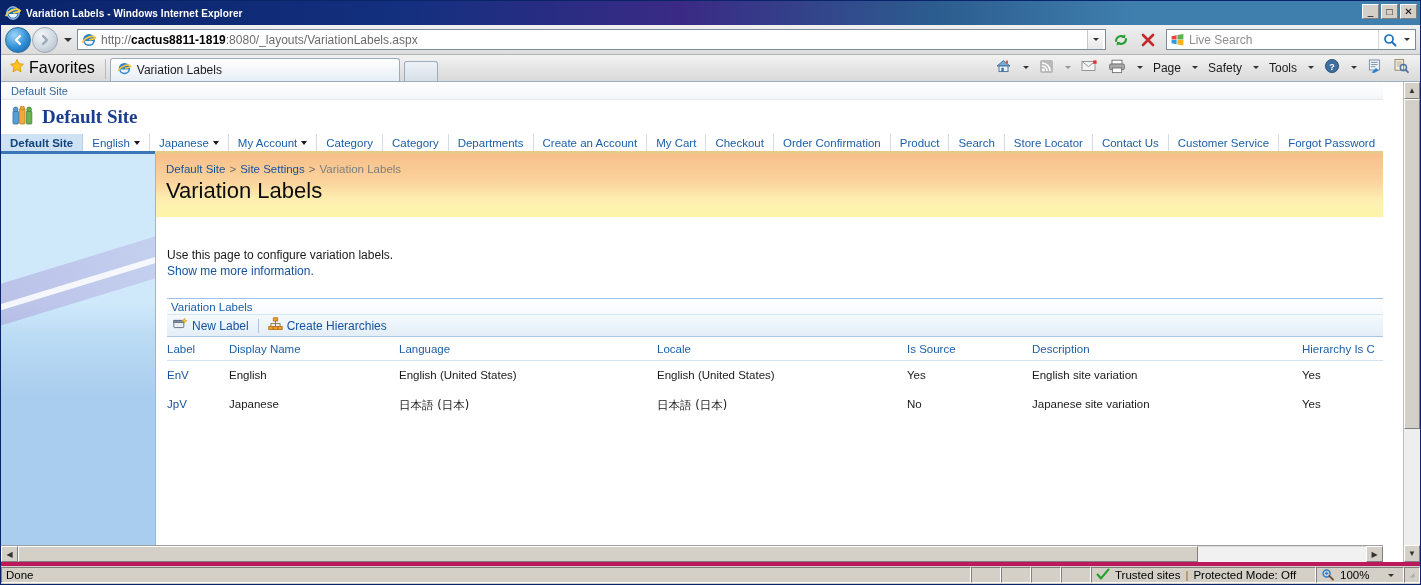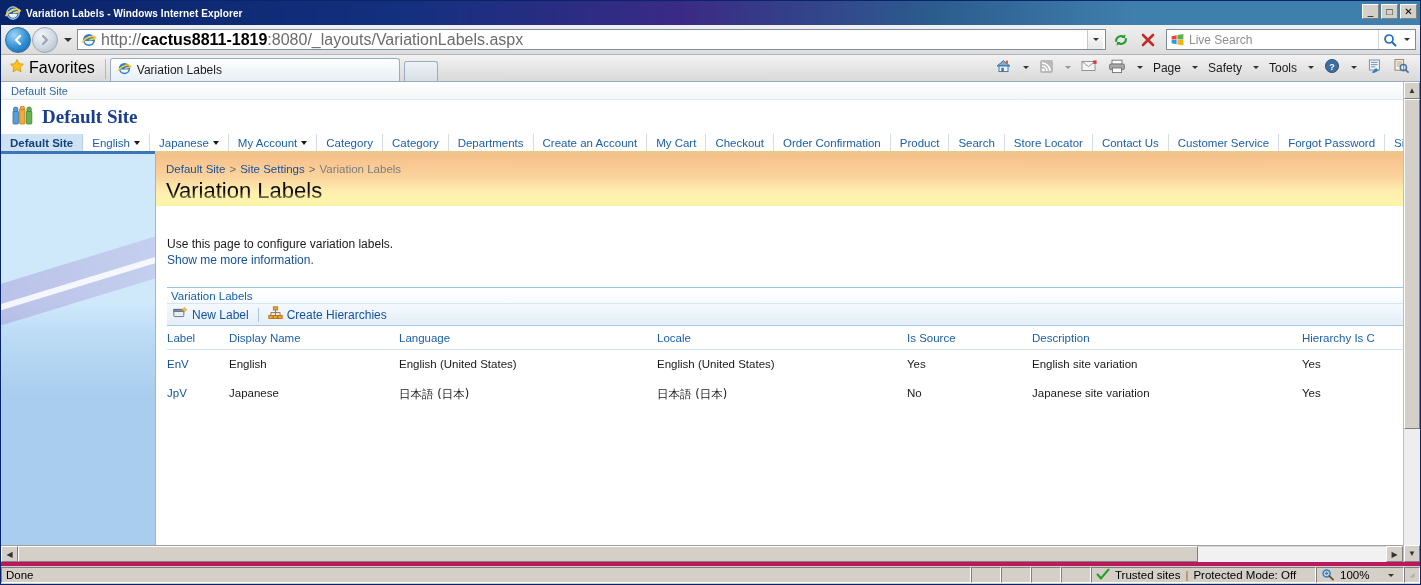--- a/index.html
+++ b/index.html
@@ -94,21 +94,21 @@
     border: 1px solid #7d8d9e;
     display: flex; align-items: center;
     padding: 0 2px;
     min-width: 0;
   }
   #urlbox .ie-fav {
     width: 16px; height: 16px; margin: 0 4px 0 1px; flex: 0 0 auto;
   }
   #urltext {
     flex: 1 1 auto; white-space: nowrap; overflow: hidden;
-    font-size: 16px; color: #6b6b6b;
+    font-size: 12px; color: #6b6b6b;
   }
   #urltext b { color: #000; font-weight: bold; }
   #urldrop {
     width: 16px; height: 19px; flex: 0 0 auto;
     border-left: 1px solid #c8c8c8;
     display: flex; align-items: center; justify-content: center;
     background: linear-gradient(to bottom,#fdfdfd,#e8e8e8);
   }
   .tool-sq {
     width: 24px; height: 23px; margin-left: 3px; flex: 0 0 auto;
@@ -178,20 +178,21 @@
     flex: 1 1 auto;
     background: #ffffff;
     position: relative;
     display: flex; flex-direction: column;
     overflow: hidden;
   }
   #pagescroll {
     flex: 1 1 auto;
     display: flex; flex-direction: row;
     overflow: hidden;
+    gap: 20px;
   }
   #pagebody {
     flex: 1 1 auto; position: relative; overflow: hidden;
     background: #fff;
     display: flex; flex-direction: column;
   }
 
   
   #sp-topstrip {
     height: 18px;
@@ -264,21 +265,21 @@
     background: rgba(255,255,255,0.85);
     transform: rotate(-17deg);
   }
   #sp-content {
     flex: 1 1 auto; background: #fff; overflow: hidden;
     display: flex; flex-direction: column;
   }
 
   
   #titleband {
-    height: 52px;
+    height: 63px;
     background: linear-gradient(to bottom, #f7bf8a 0%, #fbd49d 45%, #fdeeae 72%, #fdf6b8 100%);
     padding: 8px 0 0 10px;
     position: relative;
   }
   #titleband::after {
     content:""; position:absolute; left:0; right:0; bottom:0; height:14px;
     background: linear-gradient(to bottom, rgba(253,243,180,0), #fdf3a6);
   }
   #breadcrumb { font-size: 11.5px; line-height: 14px; }
   #breadcrumb a { color: #15519e; text-decoration: none; }

